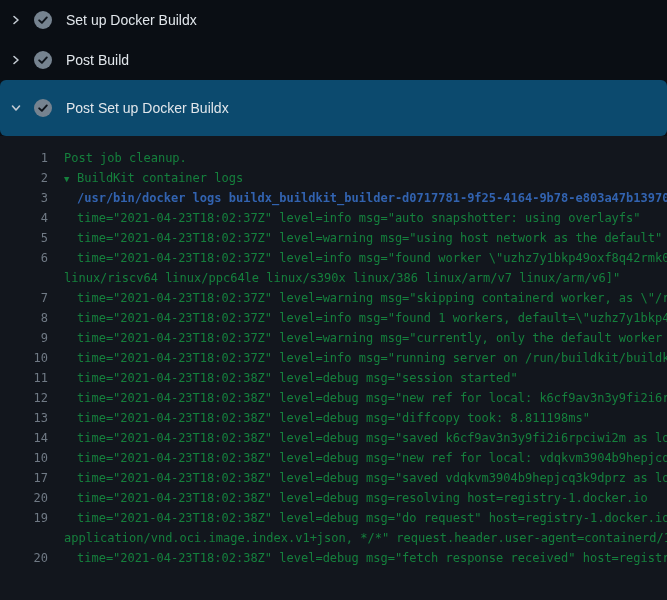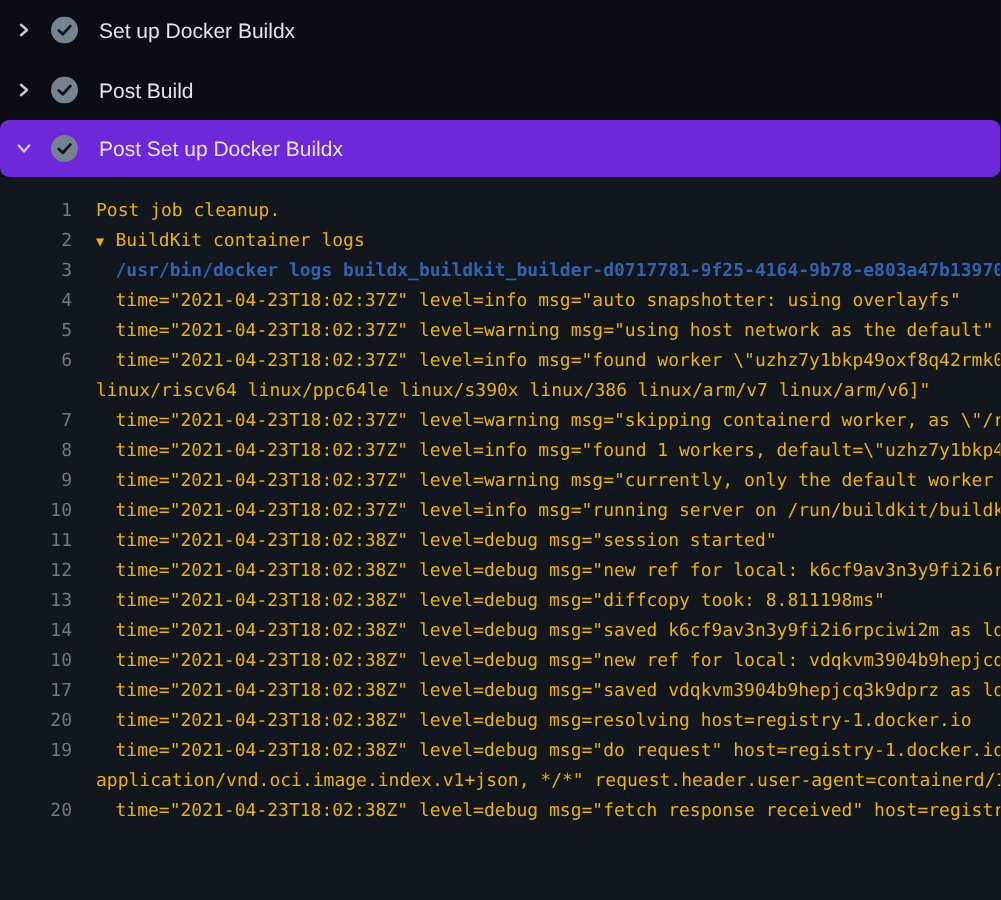--- a/index.html
+++ b/index.html
@@ -9,41 +9,41 @@
     font-family:"Liberation Sans", sans-serif;
     display:flex;flex-direction:column;
   }
   
   .steps{flex:0 0 auto;}
   .step{
     height:40px;display:flex;align-items:center;
     padding:0 0 0 10px;cursor:pointer;box-sizing:border-box;
   }
   .step.expanded{
-    height:38px;background:#6d28d9;border-radius:6px;
+    height:56px;background:#0c4a6e;border-radius:6px;
   }
   .chev{width:12px;height:12px;flex:0 0 12px;margin-right:12px;display:block;}
   .check{width:18px;height:18px;flex:0 0 18px;margin-right:14px;display:block;}
   .step-label{
     color:#e1e6eb;font-size:14px;line-height:18px;font-weight:400;
     white-space:nowrap;
   }
   
   .log{
     flex:1 1 auto;background:#12161d;overflow:hidden;
     padding-top:12px;
     font-family:"DejaVu Sans Mono", monospace;
     font-size:12px;line-height:20px;
   }
   .row{height:20px;display:flex;white-space:pre;overflow:hidden;}
   .num{
     flex:0 0 48px;width:48px;text-align:right;color:#707a85;
     text-decoration:none;cursor:pointer;user-select:none;
   }
-  .txt{margin-left:16px;color:#eab308;}
+  .txt{margin-left:16px;color:#15803d;}
   .t-log,.t-command{padding-left:13px;}
   .t-command{color:#3263b0;font-weight:bold;}
   .tri{font-size:9px;display:inline-block;width:13px;cursor:pointer;}
 </style>
 </head>
 <body>
 
 <div class="steps">
   <div class="step">
     <svg class="chev right" viewBox="0 0 12 12">

